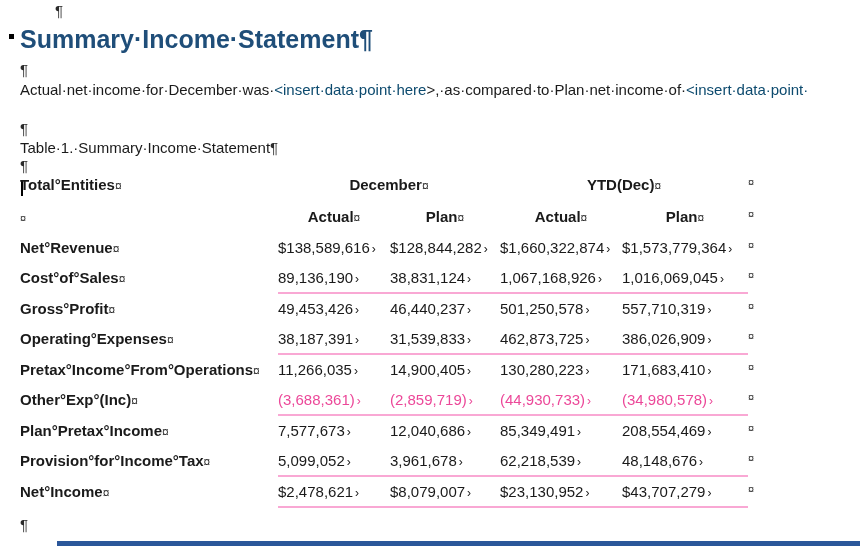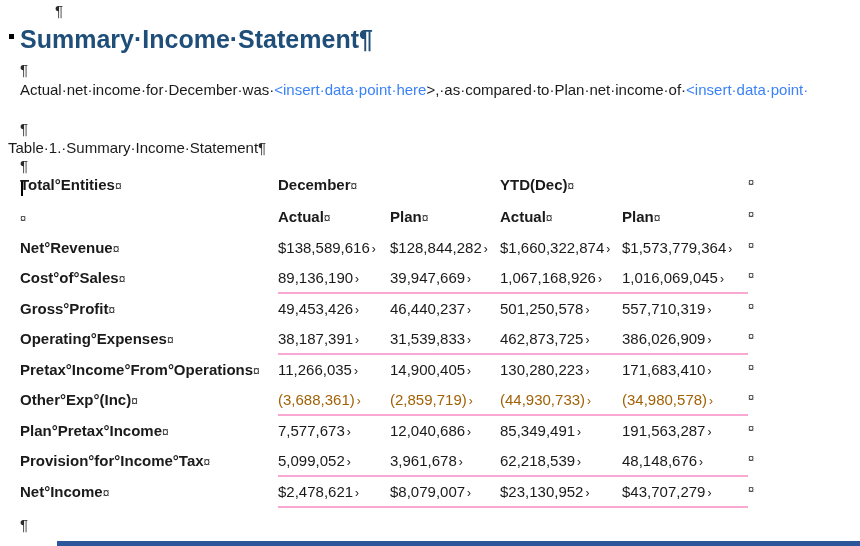--- a/index.html
+++ b/index.html
@@ -9,34 +9,34 @@
     font-family:"Liberation Sans", sans-serif; color:#1a1a1a;
   }
   .abs { position:absolute; }
   .mark { color:#2b2b2b; font-size:15px; line-height:15px; }
   .heading-line {
     left:20px; top:24px; font-size:25px; line-height:30px;
     font-weight:bold; color:#1f4e79; white-space:nowrap;
   }
   .hbullet { position:absolute; left:9px; top:34px; width:5px; height:5px; background:#000; }
   .para { left:20px; top:79px; font-size:15px; line-height:21px; white-space:nowrap; }
-  .red  { color:#3b82f6; }
-  .caption { left:8px; top:139px; font-size:15px; white-space:nowrap; }
+  .red  { color:#0c4a6e; }
+  .caption { left:20px; top:139px; font-size:15px; white-space:nowrap; }
   table.fin {
     position:absolute; left:20px; top:168px;
     border-collapse:collapse; table-layout:fixed; font-size:15px;
   }
   table.fin td { padding:0; vertical-align:middle; white-space:nowrap; overflow:visible; }
   tr.hrow { height:32px; }
   tr.drow { height:30.5px; }
   td.lbl { font-weight:bold; padding-left:4px; }
-  td.hc  { font-weight:bold; text-align:left; }
+  td.hc  { font-weight:bold; text-align:center; }
   td.num { text-align:left; padding-right:2px; }
   tr.b td.num { border-bottom:2px solid #f9a8d4; }
-  tr.neg td.num { color:#a16207;margin-top:18px; }
+  tr.neg td.num { color:#ec4899;margin-top:18px; }
   td.rend { padding-left:6px; }
   .cm  { font-size:11px; color:#2b2b2b; font-weight:normal; }
   .cm-b { font-size:12px; }
   .cm2 { font-size:11px; color:#2b2b2b; display:inline-block; transform:translateY(-4px); }
   .tab { font-size:12px; margin-left:2px; }
   .cursor { left:21px; top:180px; width:2px; height:16px; background:#000; }
   .bottombar { left:57px; top:541px; width:803px; height:5px; background:#2b579a; }
 </style>
 </head>
 <body>
@@ -95,21 +95,21 @@
     <td class="lbl"><span>Net°Revenue</span><span class="cm cm-b">¤</span></td>
     <td class="num"><span>$138,589,616</span><span class="tab">›</span></td>
     <td class="num"><span>$128,844,282</span><span class="tab">›</span></td>
     <td class="num"><span>$1,660,322,874</span><span class="tab">›</span></td>
     <td class="num"><span>$1,573,779,364</span><span class="tab">›</span></td>
     <td class="rend"><span class="cm2">¤</span></td>
   </tr>
   <tr class="drow b">
     <td class="lbl"><span>Cost°of°Sales</span><span class="cm cm-b">¤</span></td>
     <td class="num"><span>89,136,190</span><span class="tab">›</span></td>
-    <td class="num"><span>39,947,669</span><span class="tab">›</span></td>
+    <td class="num"><span>38,831,124</span><span class="tab">›</span></td>
     <td class="num"><span>1,067,168,926</span><span class="tab">›</span></td>
     <td class="num"><span>1,016,069,045</span><span class="tab">›</span></td>
     <td class="rend"><span class="cm2">¤</span></td>
   </tr>
   <tr class="drow">
     <td class="lbl"><span>Gross°Profit</span><span class="cm cm-b">¤</span></td>
     <td class="num"><span>49,453,426</span><span class="tab">›</span></td>
     <td class="num"><span>46,440,237</span><span class="tab">›</span></td>
     <td class="num"><span>501,250,578</span><span class="tab">›</span></td>
     <td class="num"><span>557,710,319</span><span class="tab">›</span></td>
@@ -137,21 +137,21 @@
     <td class="num"><span>(2,859,719)</span><span class="tab">›</span></td>
     <td class="num"><span>(44,930,733)</span><span class="tab">›</span></td>
     <td class="num"><span>(34,980,578)</span><span class="tab">›</span></td>
     <td class="rend"><span class="cm2">¤</span></td>
   </tr>
   <tr class="drow">
     <td class="lbl"><span>Plan°Pretax°Income</span><span class="cm cm-b">¤</span></td>
     <td class="num"><span>7,577,673</span><span class="tab">›</span></td>
     <td class="num"><span>12,040,686</span><span class="tab">›</span></td>
     <td class="num"><span>85,349,491</span><span class="tab">›</span></td>
-    <td class="num"><span>191,563,287</span><span class="tab">›</span></td>
+    <td class="num"><span>208,554,469</span><span class="tab">›</span></td>
     <td class="rend"><span class="cm2">¤</span></td>
   </tr>
   <tr class="drow b">
     <td class="lbl"><span>Provision°for°Income°Tax</span><span class="cm cm-b">¤</span></td>
     <td class="num"><span>5,099,052</span><span class="tab">›</span></td>
     <td class="num"><span>3,961,678</span><span class="tab">›</span></td>
     <td class="num"><span>62,218,539</span><span class="tab">›</span></td>
     <td class="num"><span>48,148,676</span><span class="tab">›</span></td>
     <td class="rend"><span class="cm2">¤</span></td>
   </tr>

